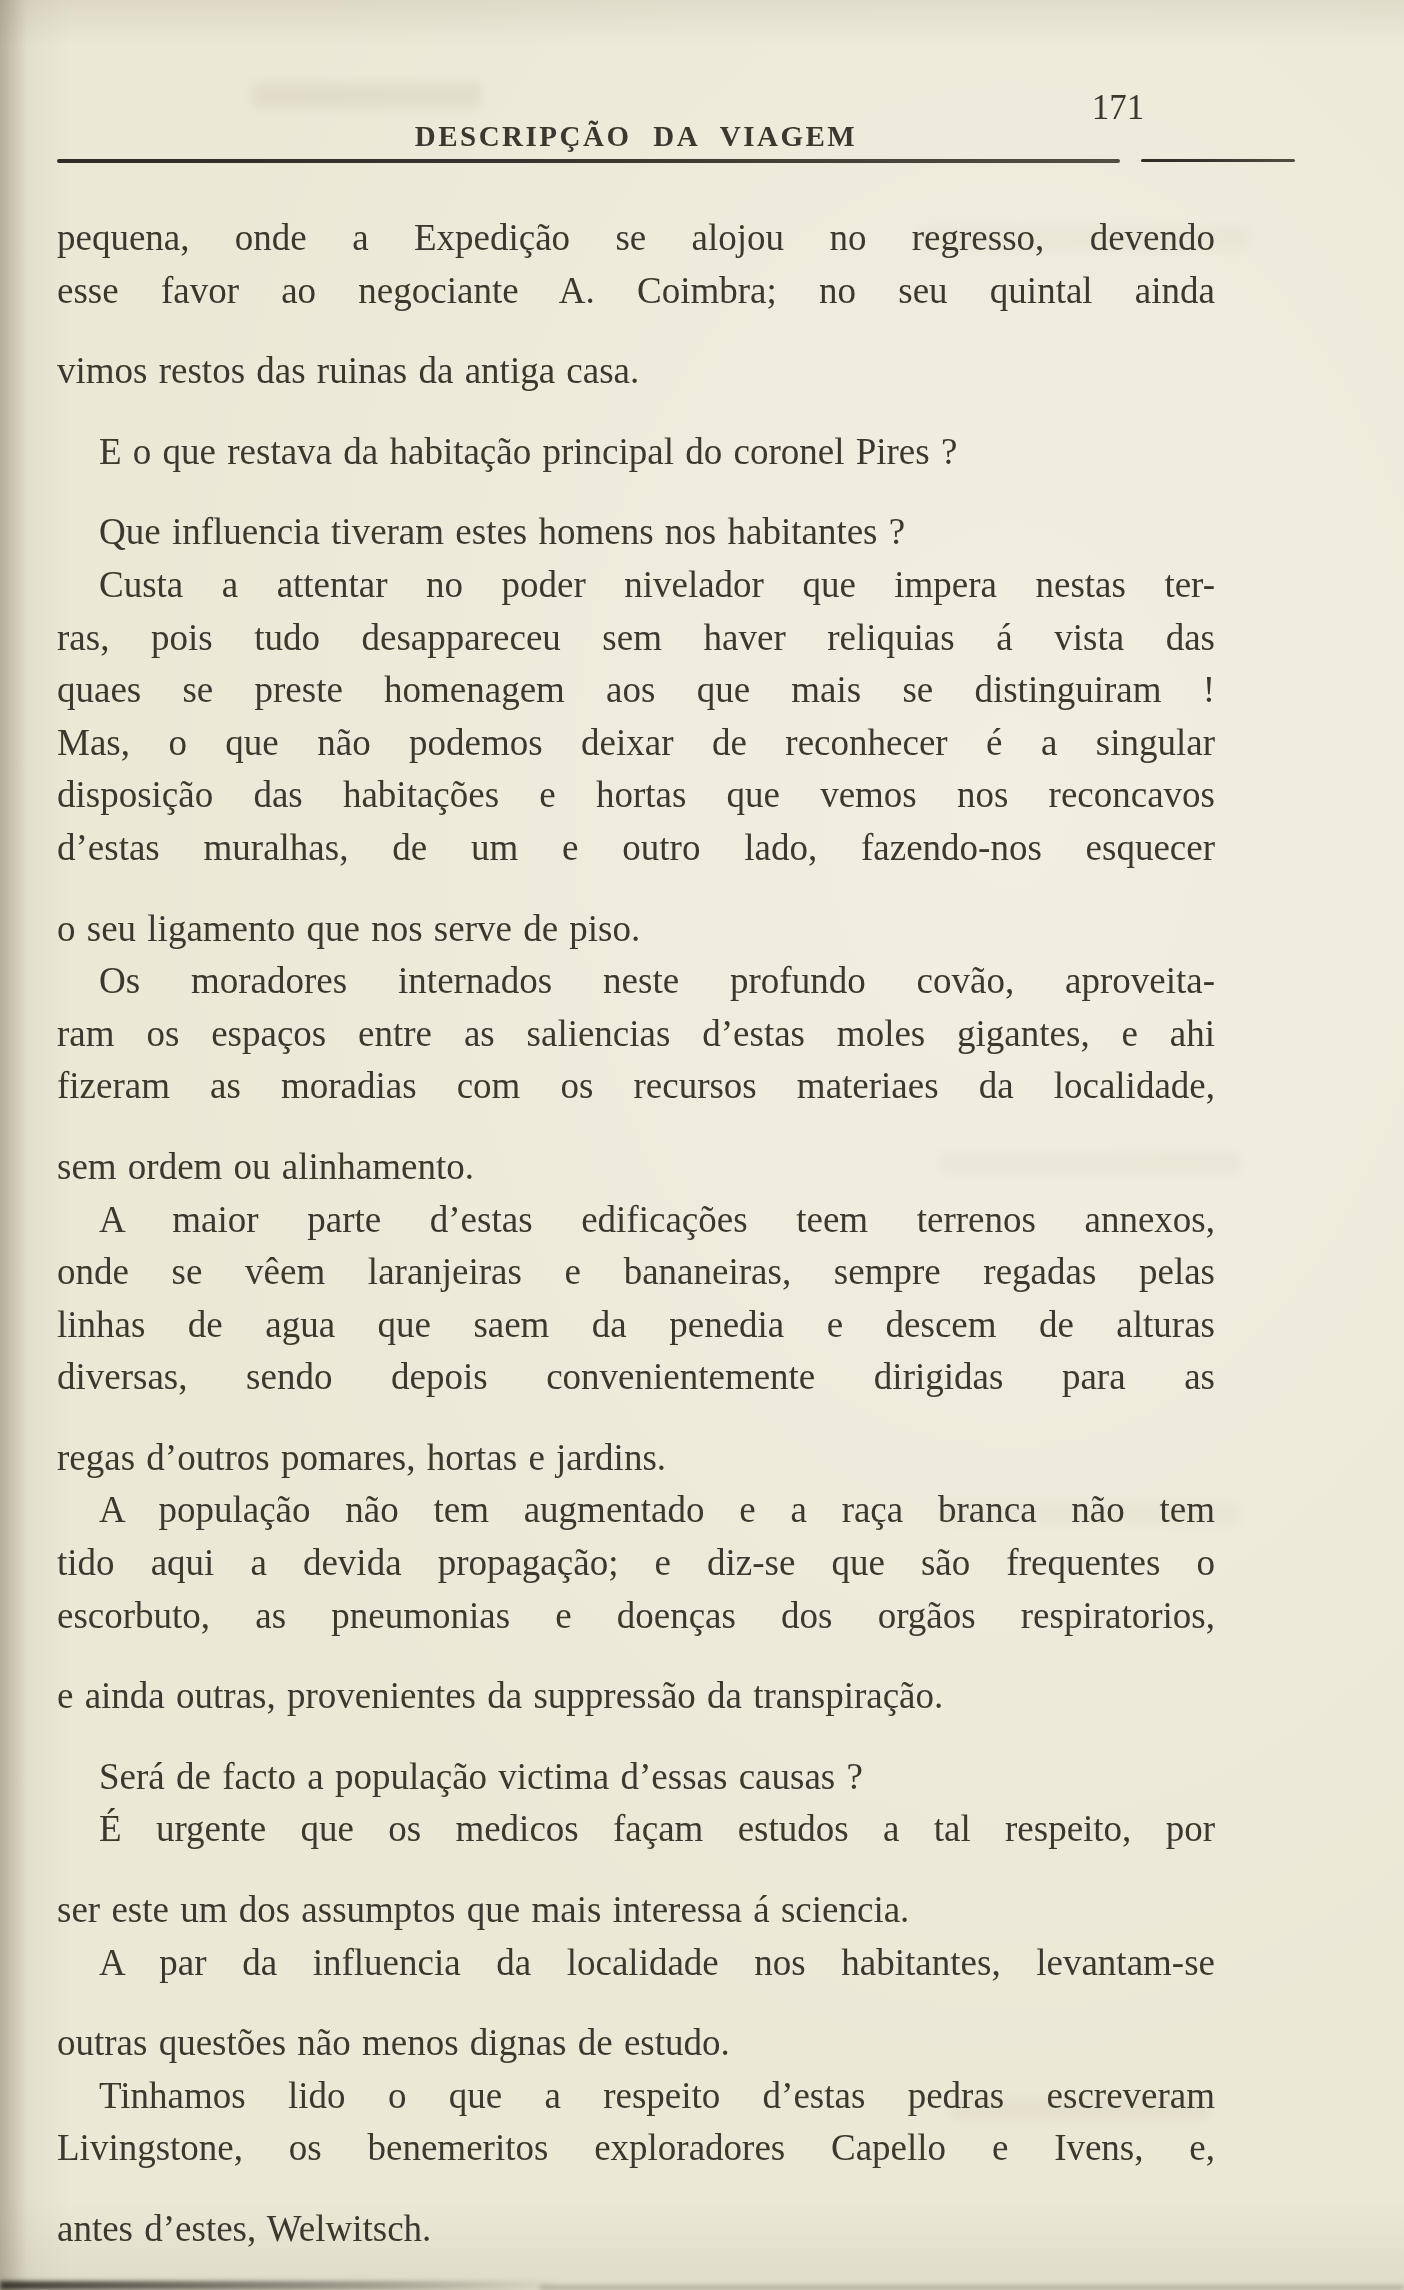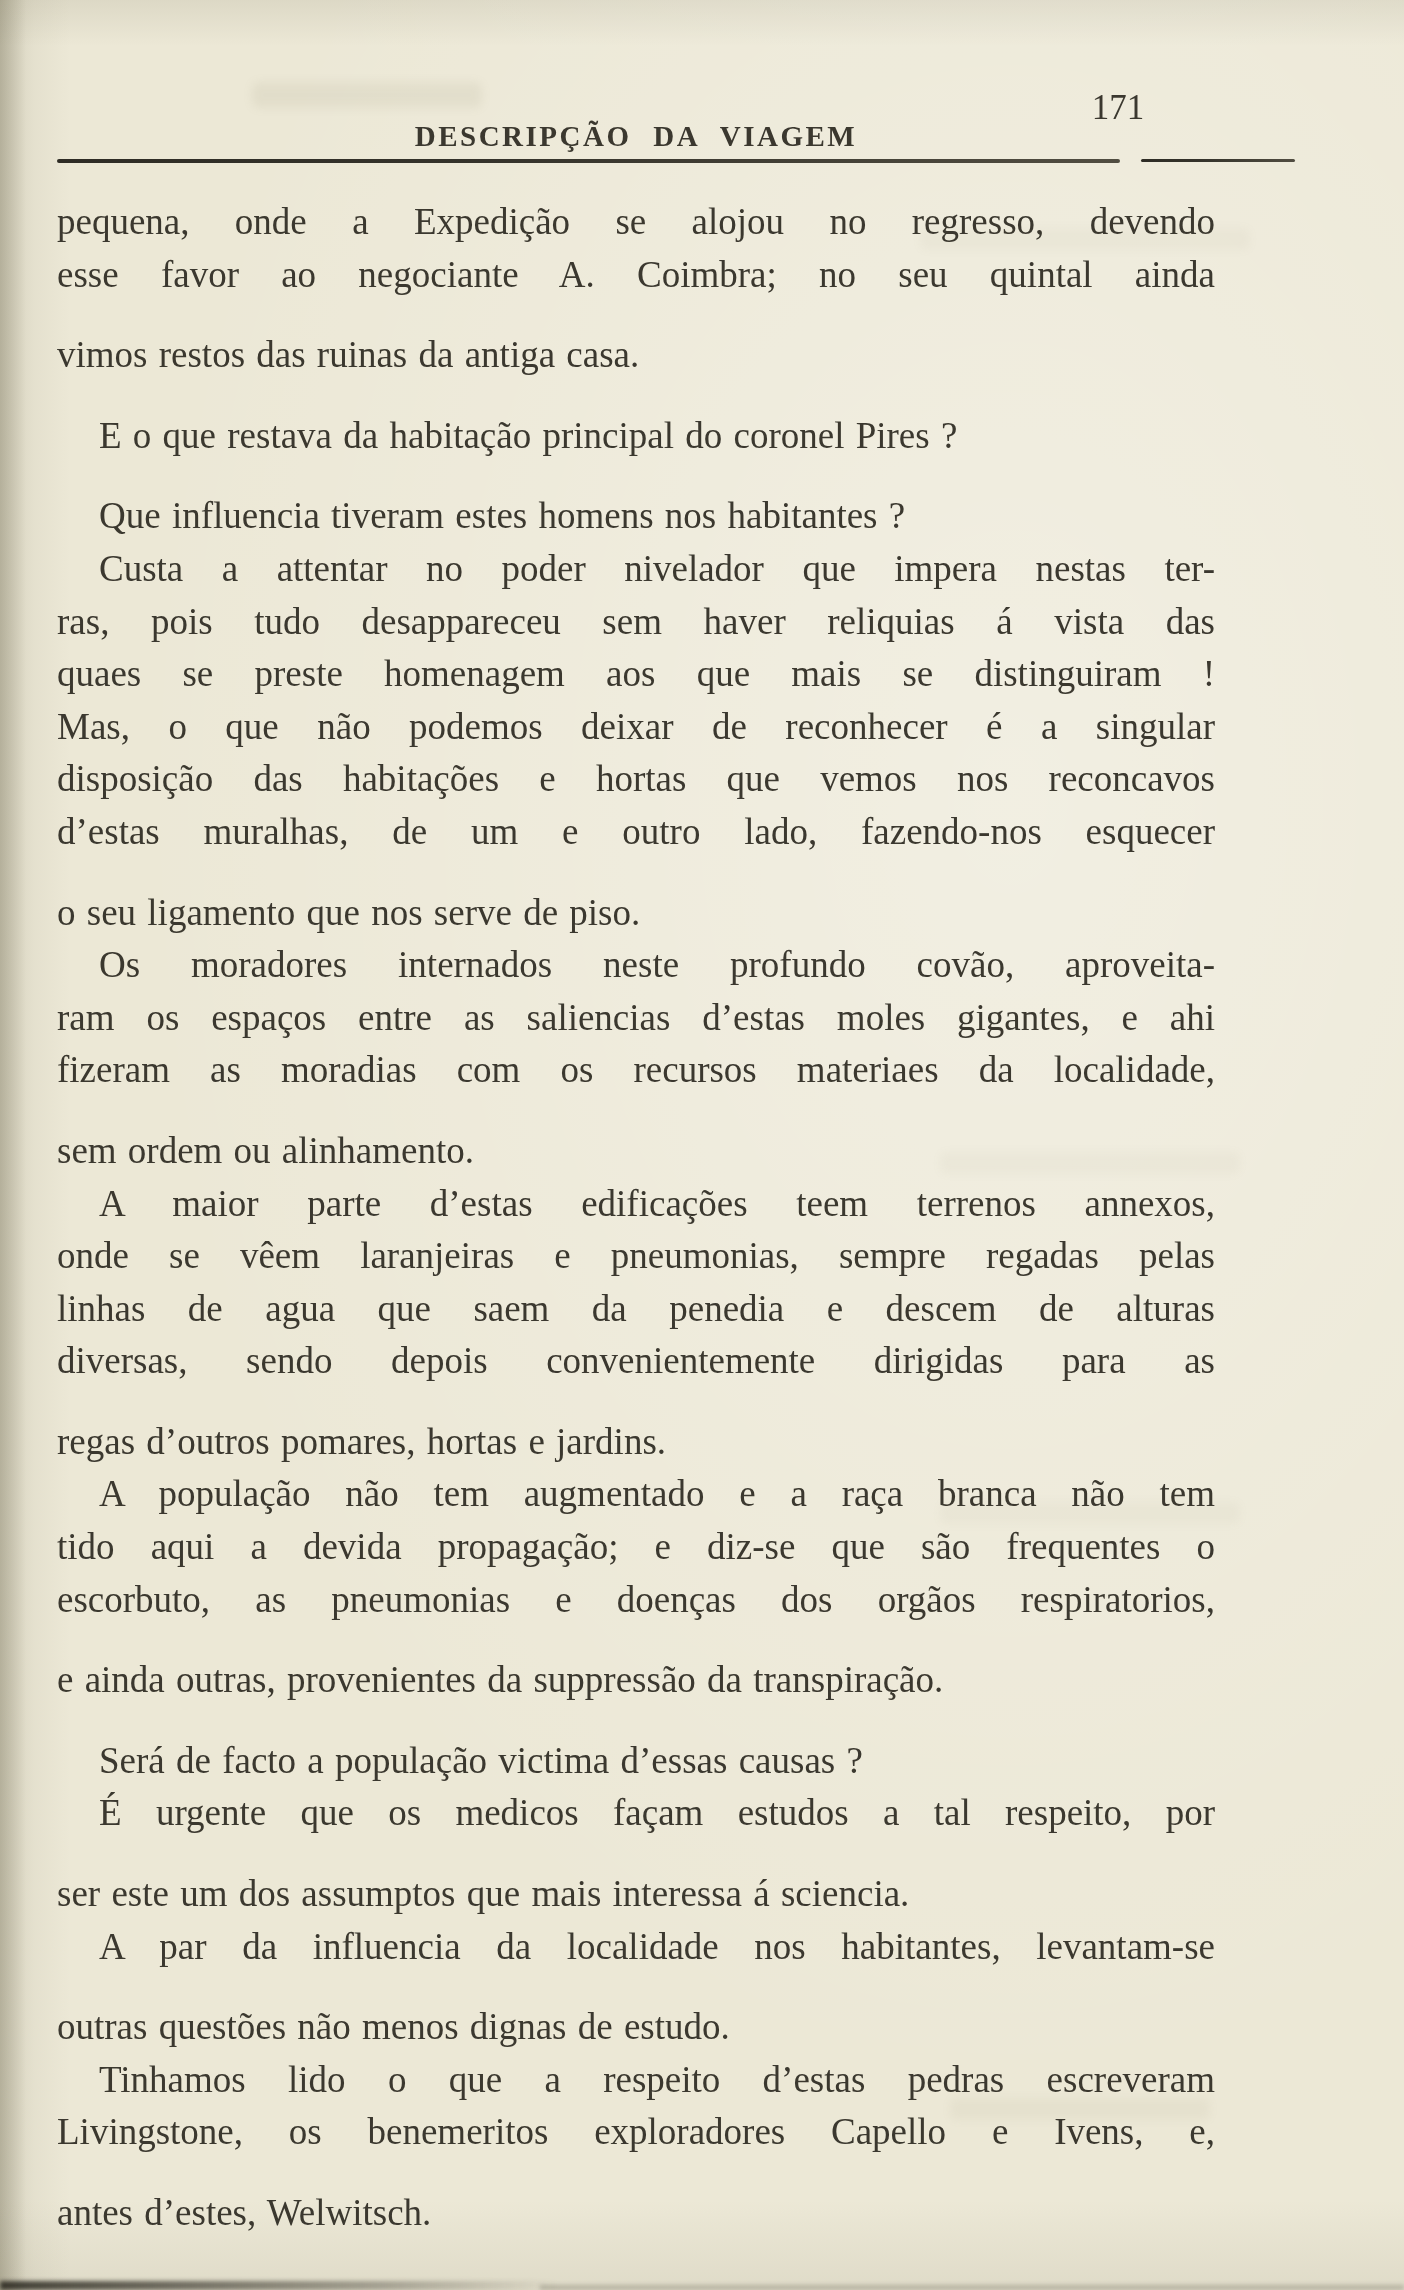--- a/index.html
+++ b/index.html
@@ -29,21 +29,21 @@
     text-align:center;
     font-size:35px;color:var(--ink);
   }
   .rule{
     position:absolute;top:159px;height:3.5px;border-radius:2px;
     background:linear-gradient(90deg, #2e2c25, var(--rule) 40%, #514d41);
   }
   .rule.left-seg{left:57px;width:1063px;}
   .rule.right-seg{left:1141px;width:154px;height:3px;}
   .text-block{
-    position:absolute;top:196px;left:57px;width:1158px;
+    position:absolute;top:212px;left:57px;width:1158px;
     color:var(--ink);
   }
   .para{margin:0;padding:0;}
   .line{
     font-size:37px;line-height:52.6px;
     text-align:justify;text-align-last:justify;
     word-spacing:2px;
     white-space:normal;
   }
   .line.last{text-align-last:left;margin-top:28px;}
@@ -113,21 +113,21 @@
       <div class="line last">o seu ligamento que nos serve de piso.</div>
     </div>
     <div class="para indent">
       <div class="line">Os moradores internados neste profundo covão, aproveita-</div>
       <div class="line">ram os espaços entre as saliencias d’estas moles gigantes, e ahi</div>
       <div class="line">fizeram as moradias com os recursos materiaes da localidade,</div>
       <div class="line last">sem ordem ou alinhamento.</div>
     </div>
     <div class="para indent">
       <div class="line">A maior parte d’estas edificações teem terrenos annexos,</div>
-      <div class="line">onde se vêem laranjeiras e pneumonias, sempre regadas pelas</div>
+      <div class="line">onde se vêem laranjeiras e bananeiras, sempre regadas pelas</div>
       <div class="line">linhas de agua que saem da penedia e descem de alturas</div>
       <div class="line">diversas, sendo depois convenientemente dirigidas para as</div>
       <div class="line last">regas d’outros pomares, hortas e jardins.</div>
     </div>
     <div class="para indent">
       <div class="line">A população não tem augmentado e a raça branca não tem</div>
       <div class="line">tido aqui a devida propagação; e diz-se que são frequentes o</div>
       <div class="line">escorbuto, as pneumonias e doenças dos orgãos respiratorios,</div>
       <div class="line last">e ainda outras, provenientes da suppressão da transpiração.</div>
     </div>

